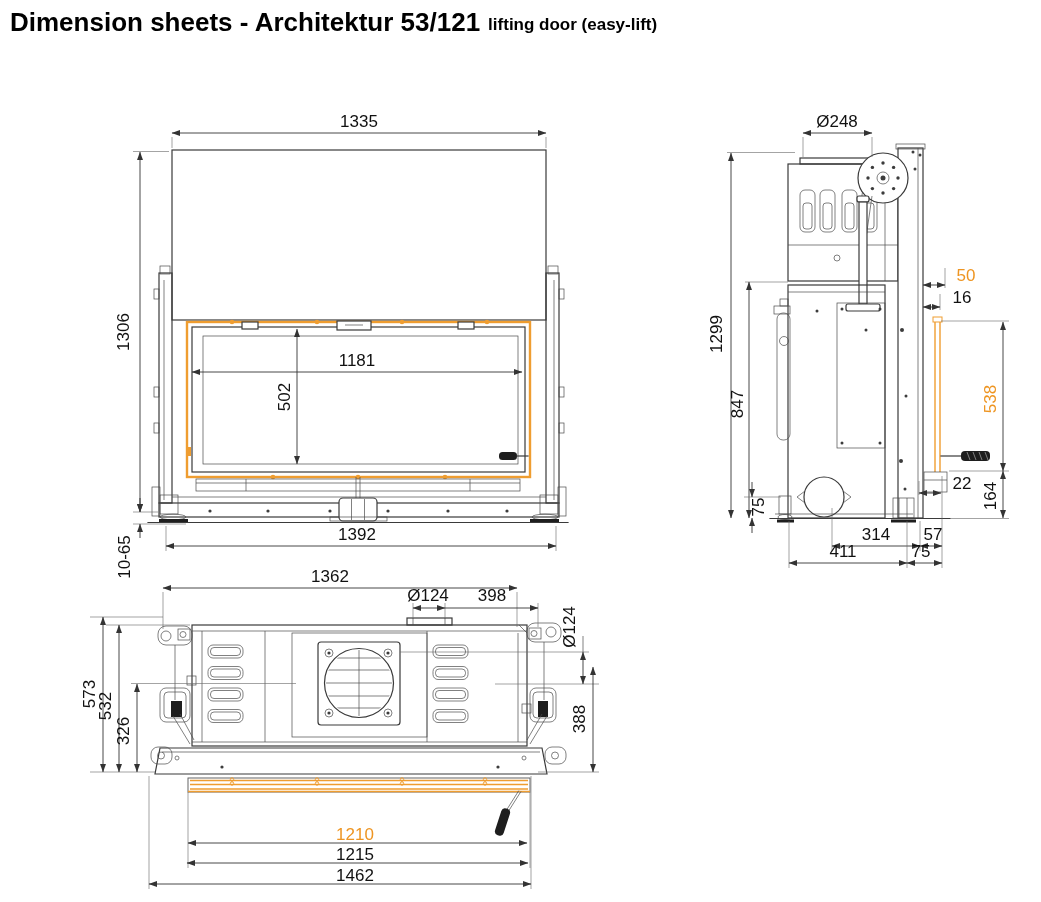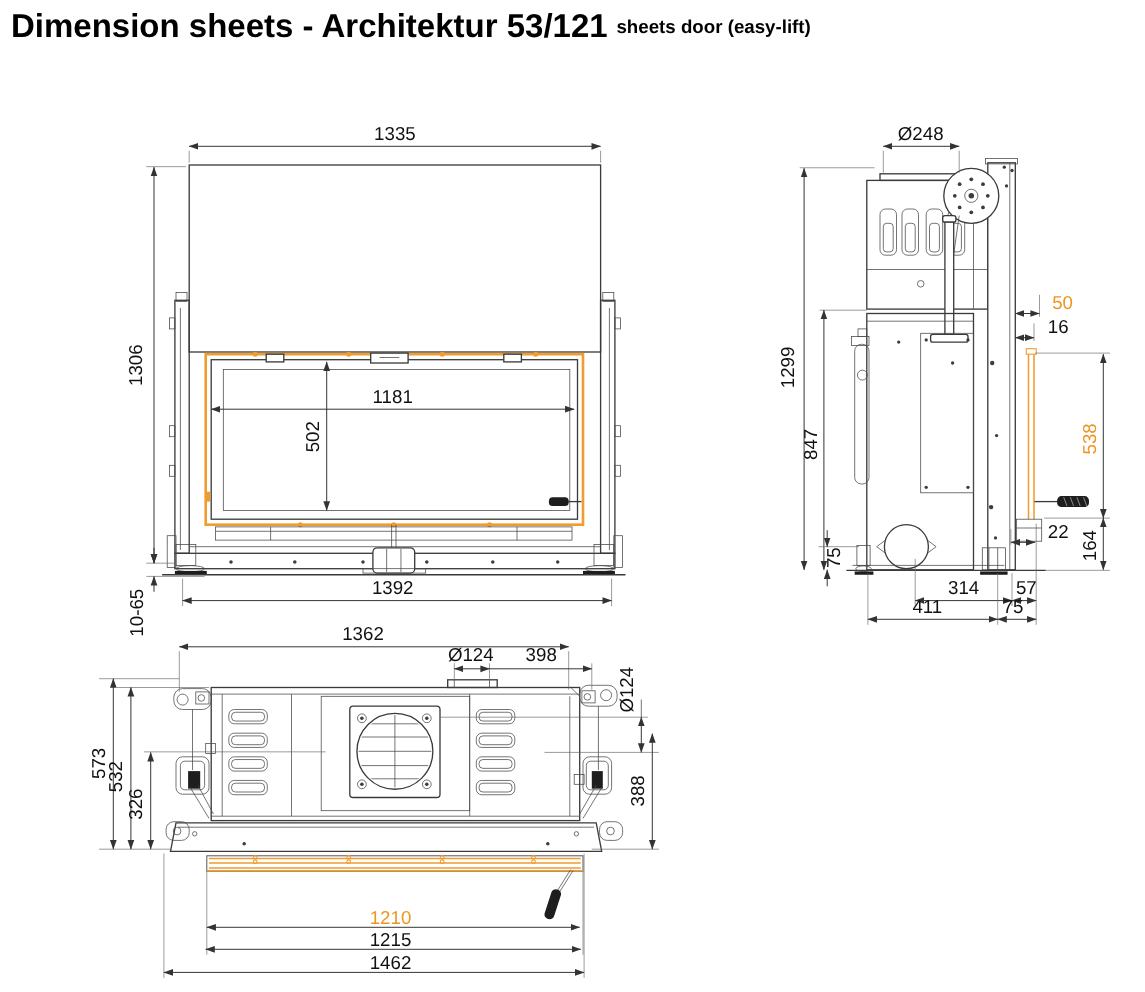--- a/index.html
+++ b/index.html
@@ -1,19 +1,19 @@
 <!DOCTYPE html>
 <html><head>
 <meta charset="utf-8">
 <style>
   html,body{margin:0;padding:0;background:#fff;}
   .page{position:relative;width:1041px;height:902px;background:#fff;overflow:hidden;
         font-family:"Liberation Sans",sans-serif;}
   .title{position:absolute;left:10px;top:8px;display:flex;align-items:flex-start;gap:8px;color:#000;}
-  .t-main{font-size:30px;font-weight:bold;line-height:1.1;}
+  .t-main{font-size:26px;font-weight:bold;line-height:1.1;}
   .t-sup{font-size:17px;font-weight:bold;margin-top:7px;}
   svg{position:absolute;left:0;top:0;}
   .s{fill:none;stroke:#3a3a3a;stroke-width:1.2;stroke-linecap:square;stroke-linejoin:miter;}
   .s2{fill:none;stroke:#4a4a4a;stroke-width:.7;}
   .sw{fill:#fff;stroke:#3a3a3a;stroke-width:1.2;}
   .d{fill:none;stroke:#333;stroke-width:.9;}
   .e{fill:none;stroke:#666;stroke-width:.6;}
   .o{fill:none;stroke:#EF9D30;stroke-width:1.4;}
   .of{fill:#EF9D30;stroke:none;}
   .oc{fill:none;stroke:#EF9D30;stroke-width:1;}
@@ -22,21 +22,21 @@
   text.t{font-family:"Liberation Sans",sans-serif;font-size:17px;fill:#111;text-anchor:middle;}
   text.to{fill:#EE9522;}
 </style>
 </head>
 <body>
 
 <div class="page">
 
   <div class="title">
     <span class="t-main">Dimension sheets - Architektur 53/121</span>
-    <span class="t-sup">sheets door (easy-lift)</span>
+    <span class="t-sup">lifting door (easy-lift)</span>
   </div>
 
   <svg width="1041" height="902" viewBox="0 0 1041 902">
     <defs>
       <marker id="ar" viewBox="0 0 10 8" refX="9.2" refY="4" markerWidth="10" markerHeight="8" orient="auto-start-reverse">
         <path d="M0,0.6 L9.6,4 L0,7.4 z" fill="#333"></path>
       </marker>
       <clipPath id="gc">
           <circle cx="359" cy="683" r="33"></circle>
         </clipPath>

